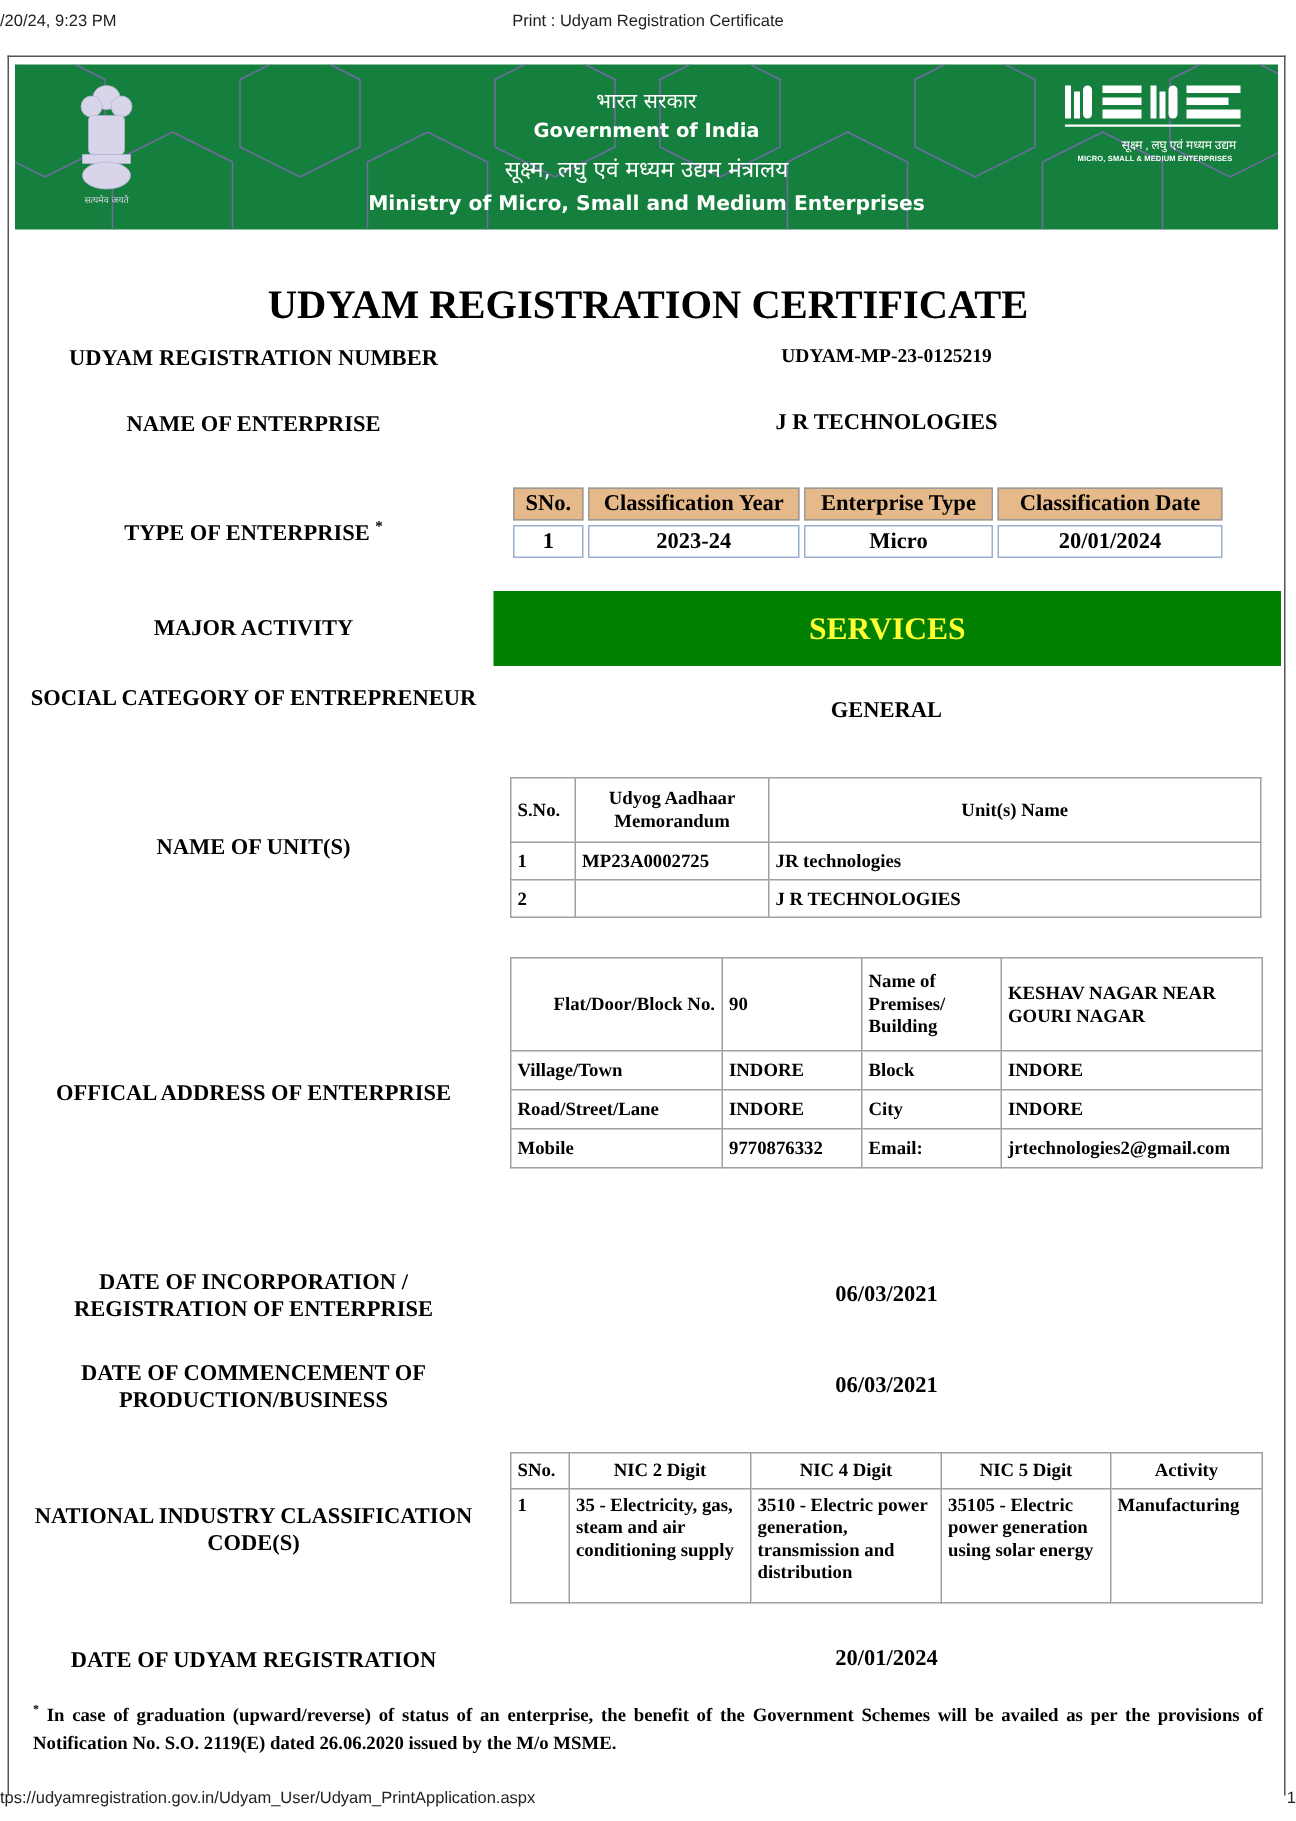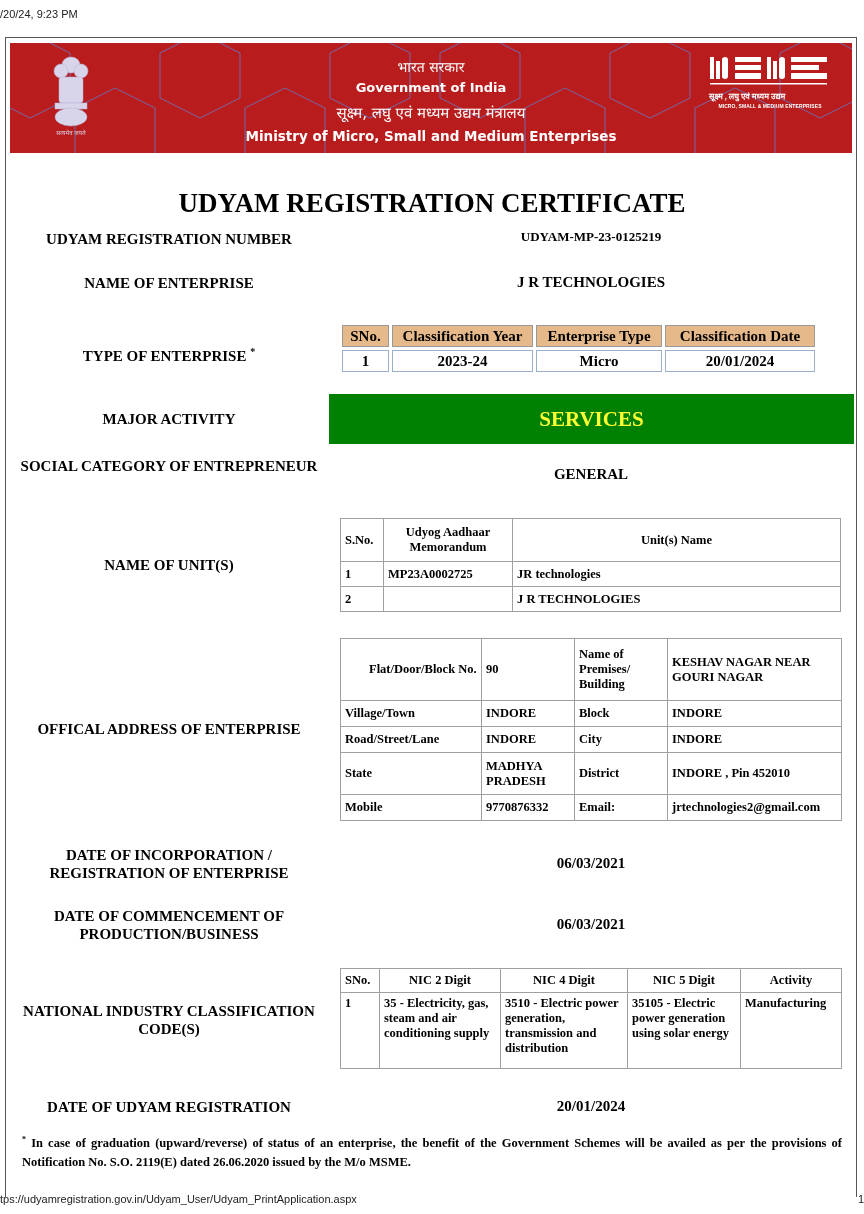--- a/index.html
+++ b/index.html
@@ -5,30 +5,30 @@
   html, body { margin:0; padding:0; background:#fff; }
   body { width:864px; height:1214px; position:relative; overflow:hidden; font-family:"Liberation Serif", serif; color:#000; }
   .print-hdr { position:absolute; top:6px; left:0; width:864px; height:16px; font-family:"Liberation Sans", sans-serif; font-size:11px; color:#222; }
   .print-hdr .date { position:absolute; left:0; top:2px; }
   .print-hdr .ptitle { position:absolute; left:0; width:864px; text-align:center; top:2px; }
   .print-ftr { position:absolute; top:1193px; left:0; width:864px; font-family:"Liberation Sans", sans-serif; font-size:11px; color:#222; }
   .print-ftr .url { position:absolute; left:0; }
   .print-ftr .page { position:absolute; right:0; }
 
   .frame { position:absolute; left:5px; top:37px; width:852px; height:1160px; border:1px solid #555; border-bottom:none; box-sizing:border-box; }
-  .banner { position:absolute; left:10px; top:43px; width:842px; height:110px; background:#b91c1c; overflow:hidden; }
+  .banner { position:absolute; left:10px; top:43px; width:842px; height:110px; background:#15803d; overflow:hidden; }
   .banner svg.hex { position:absolute; left:0; top:0; }
   .emblem { position:absolute; left:36px; top:8px; width:50px; height:90px; }
   .banner-text { position:absolute; left:0; top:0; width:842px; text-align:center; color:#fff; font-family:"DejaVu Sans", sans-serif; }
   .banner-text .l1 { position:absolute; left:0; width:100%; top:14px; font-size:14px; }
   .banner-text .l2 { position:absolute; left:0; width:100%; top:37px; font-size:13px; font-weight:bold; }
   .banner-text .l3 { position:absolute; left:0; width:100%; top:59px; font-size:15px; }
   .banner-text .l4 { position:absolute; left:0; width:100%; top:85px; font-size:13.5px; font-weight:bold; }
   .msme-logo { position:absolute; left:695px; top:10px; width:130px; height:60px; color:#fff; }
-  .msme-logo .hi { position:absolute; top:37px; left:4px; width:130px; text-align:left; font-size:8px;font-weight:bold; }
+  .msme-logo .hi { position:absolute; top:37px; left:16px; width:130px; text-align:center; font-size:8px; }
   .msme-logo .en { position:absolute; top:50px; left:0; width:130px; text-align:center; font-size:5px; font-family:"Liberation Sans", sans-serif; font-weight:bold; letter-spacing:0.1px; }
 
   .title { position:absolute; top:168px; left:0; width:864px; text-align:center; font-size:27px; font-weight:bold;margin-top:20px; }
   .lbl { position:absolute; font-weight:bold; font-size:15px; text-align:center; line-height:18px; }
   .val { position:absolute; font-weight:bold; font-size:15px; text-align:center; }
   .lcol { left:20px; width:298px; }
   .rcol { left:328px; width:526px; }
 
   table { border-collapse:separate; font-family:"Liberation Serif", serif; }
   .type-tbl { position:absolute; left:339px; top:322px; border-spacing:3px; }
@@ -47,20 +47,21 @@
   .nic td { vertical-align:top; }
 
   .footnote { position:absolute; left:22px; top:1130px; width:820px; font-size:12.5px; font-weight:bold; line-height:19px; text-align:justify; }
   .footnote sup { font-size:8px; }
 </style>
 </head>
 <body>
 
 <div class="print-hdr">
   <span class="date">/20/24, 9:23 PM</span>
+  <span class="ptitle">Print : Udyam Registration Certificate</span>
 </div>
 
 <div class="frame"></div>
 
 <div class="banner">
   <svg class="hex" width="842" height="110" viewBox="0 0 842 110">
     <g fill="none" stroke="#7469a8" stroke-width="1">
       <polygon points="20,-10 60,10 60,55 20,75 -20,55 -20,10"></polygon>
       <polygon points="105,45 145,65 145,110 105,130 65,110 65,65"></polygon>
       <polygon points="190,-10 230,10 230,55 190,75 150,55 150,10"></polygon>
@@ -183,26 +184,20 @@
     <td>INDORE</td>
     <td>Block</td>
     <td>INDORE</td>
   </tr>
   <tr style="height:26px;padding-left:25px;">
     <td>Road/Street/Lane</td>
     <td>INDORE</td>
     <td>City</td>
     <td>INDORE</td>
   </tr>
-  <tr style="height:42px;">
-    <td>State</td>
-    <td>MADHYA PRADESH</td>
-    <td>District</td>
-    <td>INDORE , Pin 452010</td>
-  </tr>
   <tr style="height:26px;">
     <td>Mobile</td>
     <td>9770876332</td>
     <td>Email:</td>
     <td>jrtechnologies2@gmail.com</td>
   </tr>
 </tbody>
   </table>
 
 <div class="lbl lcol" style="top:846px;">DATE OF INCORPORATION / REGISTRATION OF ENTERPRISE</div>

